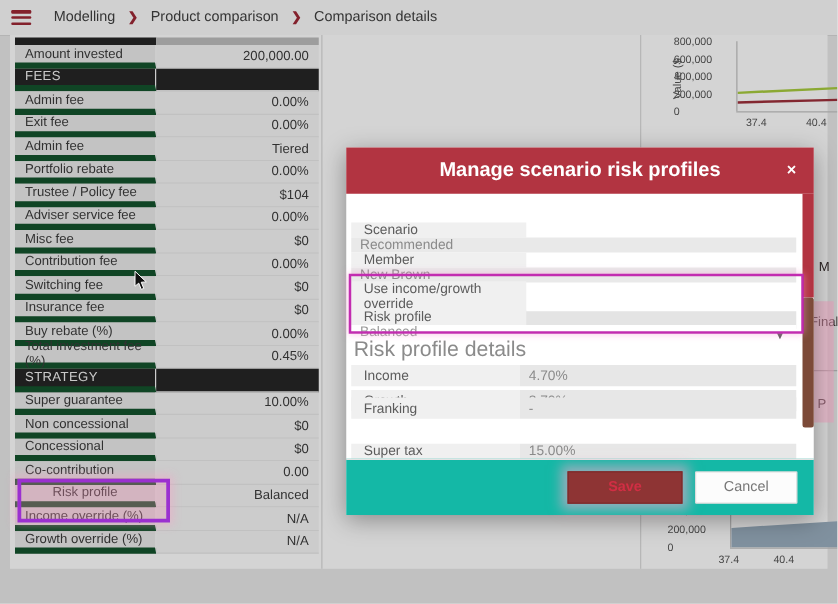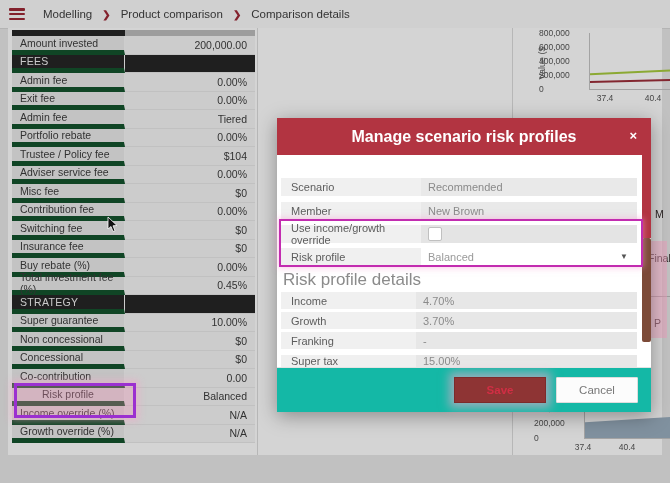--- a/index.html
+++ b/index.html
@@ -49,21 +49,21 @@
 
   
   #modal{position:absolute;left:277px;top:118px;width:374px;height:294px;background:#ffffff;z-index:10;box-shadow:0 4px 18px rgba(0,0,0,0.35);}
   #modal-header{position:absolute;left:0;top:0;width:100%;height:37px;background:#b23441;display:flex;align-items:center;justify-content:center;}
   #modal-title{color:#fff;font-size:16px;font-weight:bold;}
   #modal-close{position:absolute;right:14px;top:9px;color:#fff;font-size:13px;font-weight:bold;cursor:pointer;line-height:18px;}
   
   #msb-red{position:absolute;right:0;top:37px;width:9px;height:83px;background:#b23441;}
   #msb-thumb{position:absolute;right:0;top:120px;width:9px;height:104px;background:#7c4a38;border-radius:2px;}
 
-  .mrow{position:absolute;left:4px;right:14px;height:18px;display:flex;}
+  .mrow{position:absolute;left:4px;right:14px;height:18px;display:flex;flex-direction:column;}
   .mrow .mlbl{width:140px;background:#f0f0f0;font-size:11px;color:#5c5c5c;display:flex;align-items:center;padding-left:10px;box-sizing:border-box;}
   .mrow .mval{flex:1;background:#e9e9e9;font-size:11px;color:#8a8a8a;display:flex;align-items:center;padding-left:7px;box-sizing:border-box;position:relative;}
   .mrow.select .mval{background:#ffffff;color:#9a9a9a;}
   .mrow .caret{position:absolute;right:9px;top:4px;font-size:8px;color:#555;}
   .mrow .cbx{width:12px;height:12px;background:#fff;border:1px solid #c0c0c0;border-radius:2px;}
   .mrow.checkbox .mval{background:#e4e4e4;}
 
   #anno-modal{position:absolute;left:2px;top:101px;width:360px;height:44px;border:2.5px solid #c22cb0;box-shadow:0 0 6px 1px rgba(250,150,210,0.5);z-index:12;pointer-events:none;}
 
   #mdetails-heading{position:absolute;left:6px;top:152px;font-size:17px;color:#8b8b8b;}
@@ -279,21 +279,21 @@
     <div id="mdetails-heading">Risk profile details</div>
     <div id="modal-details">
         <div class="drow" style="top: 174px;">
           <div class="mlbl">Income</div>
           <div class="mval">4.70%</div>
         </div>
         <div class="drow" style="top: 194px;">
           <div class="mlbl">Growth</div>
           <div class="mval">3.70%</div>
         </div>
-        <div class="drow" style="top: 214px;">
+        <div class="drow" style="top: 200px;">
           <div class="mlbl">Franking</div>
           <div class="mval">-</div>
         </div>
         <div class="drow" style="top: 234px; align-items: center;">
           <div class="mlbl">Super tax</div>
           <div class="mval">15.00%</div>
         </div>
       </div>
 
     <div id="modal-footer">

